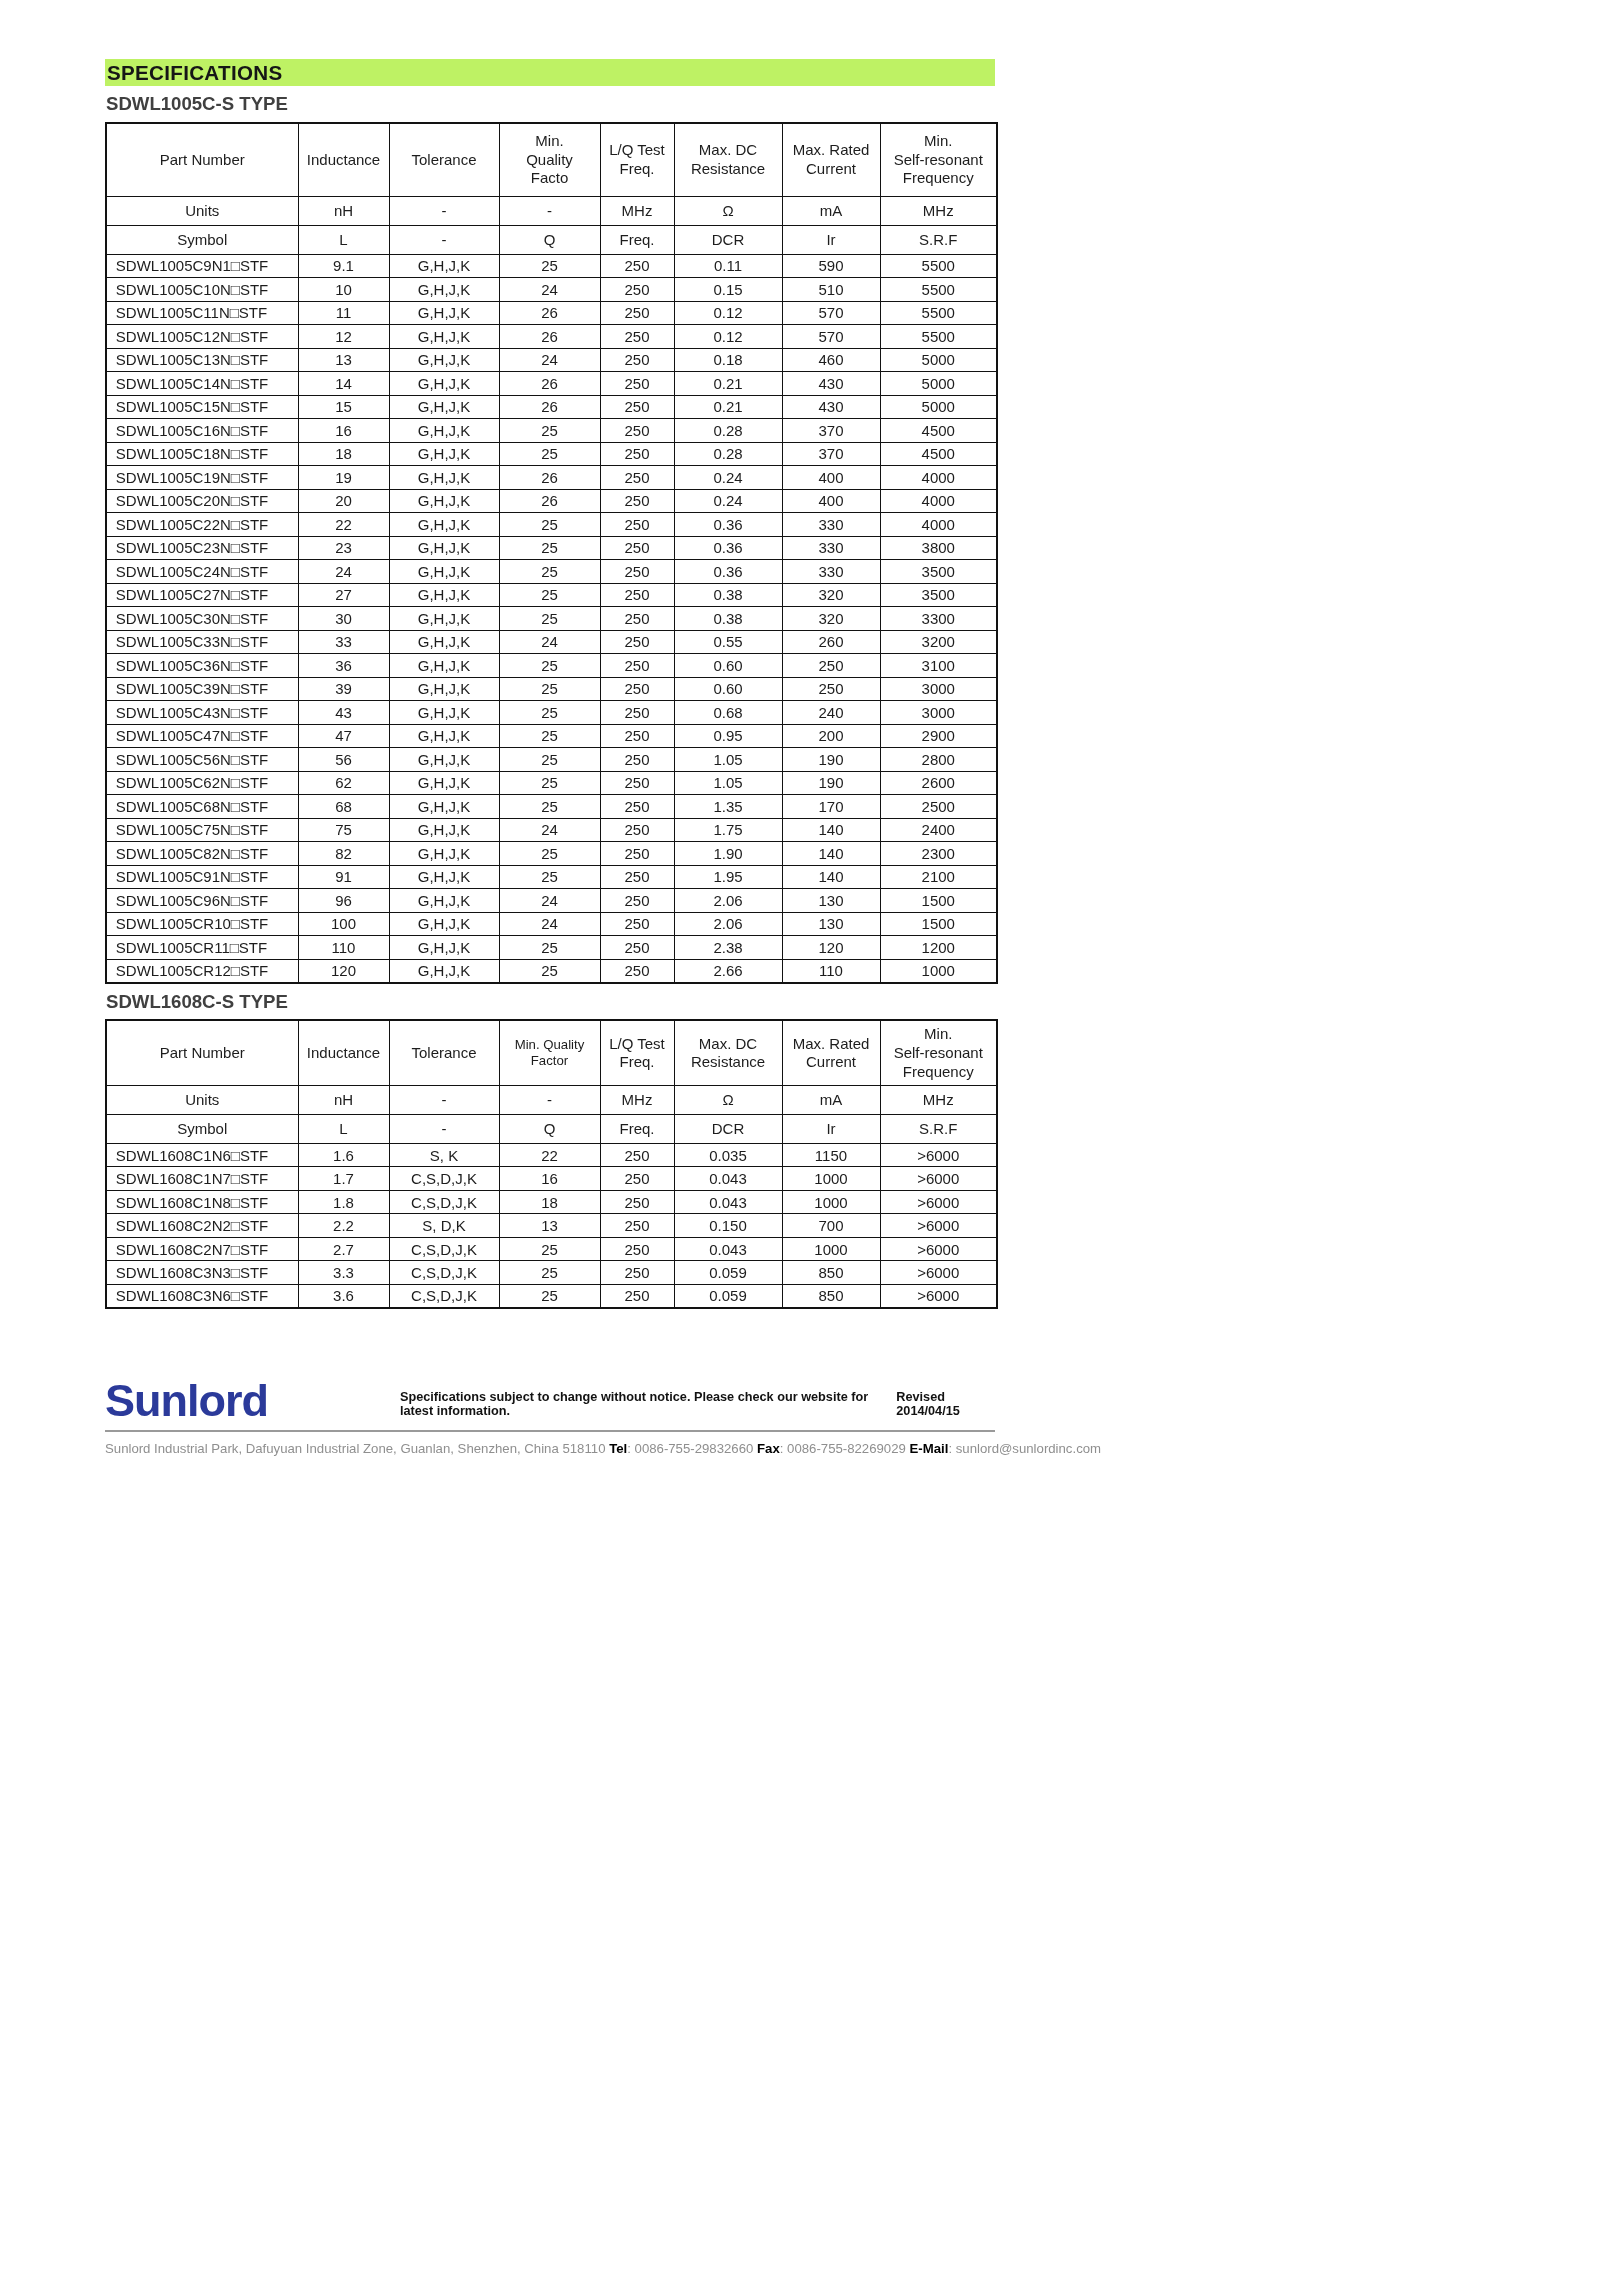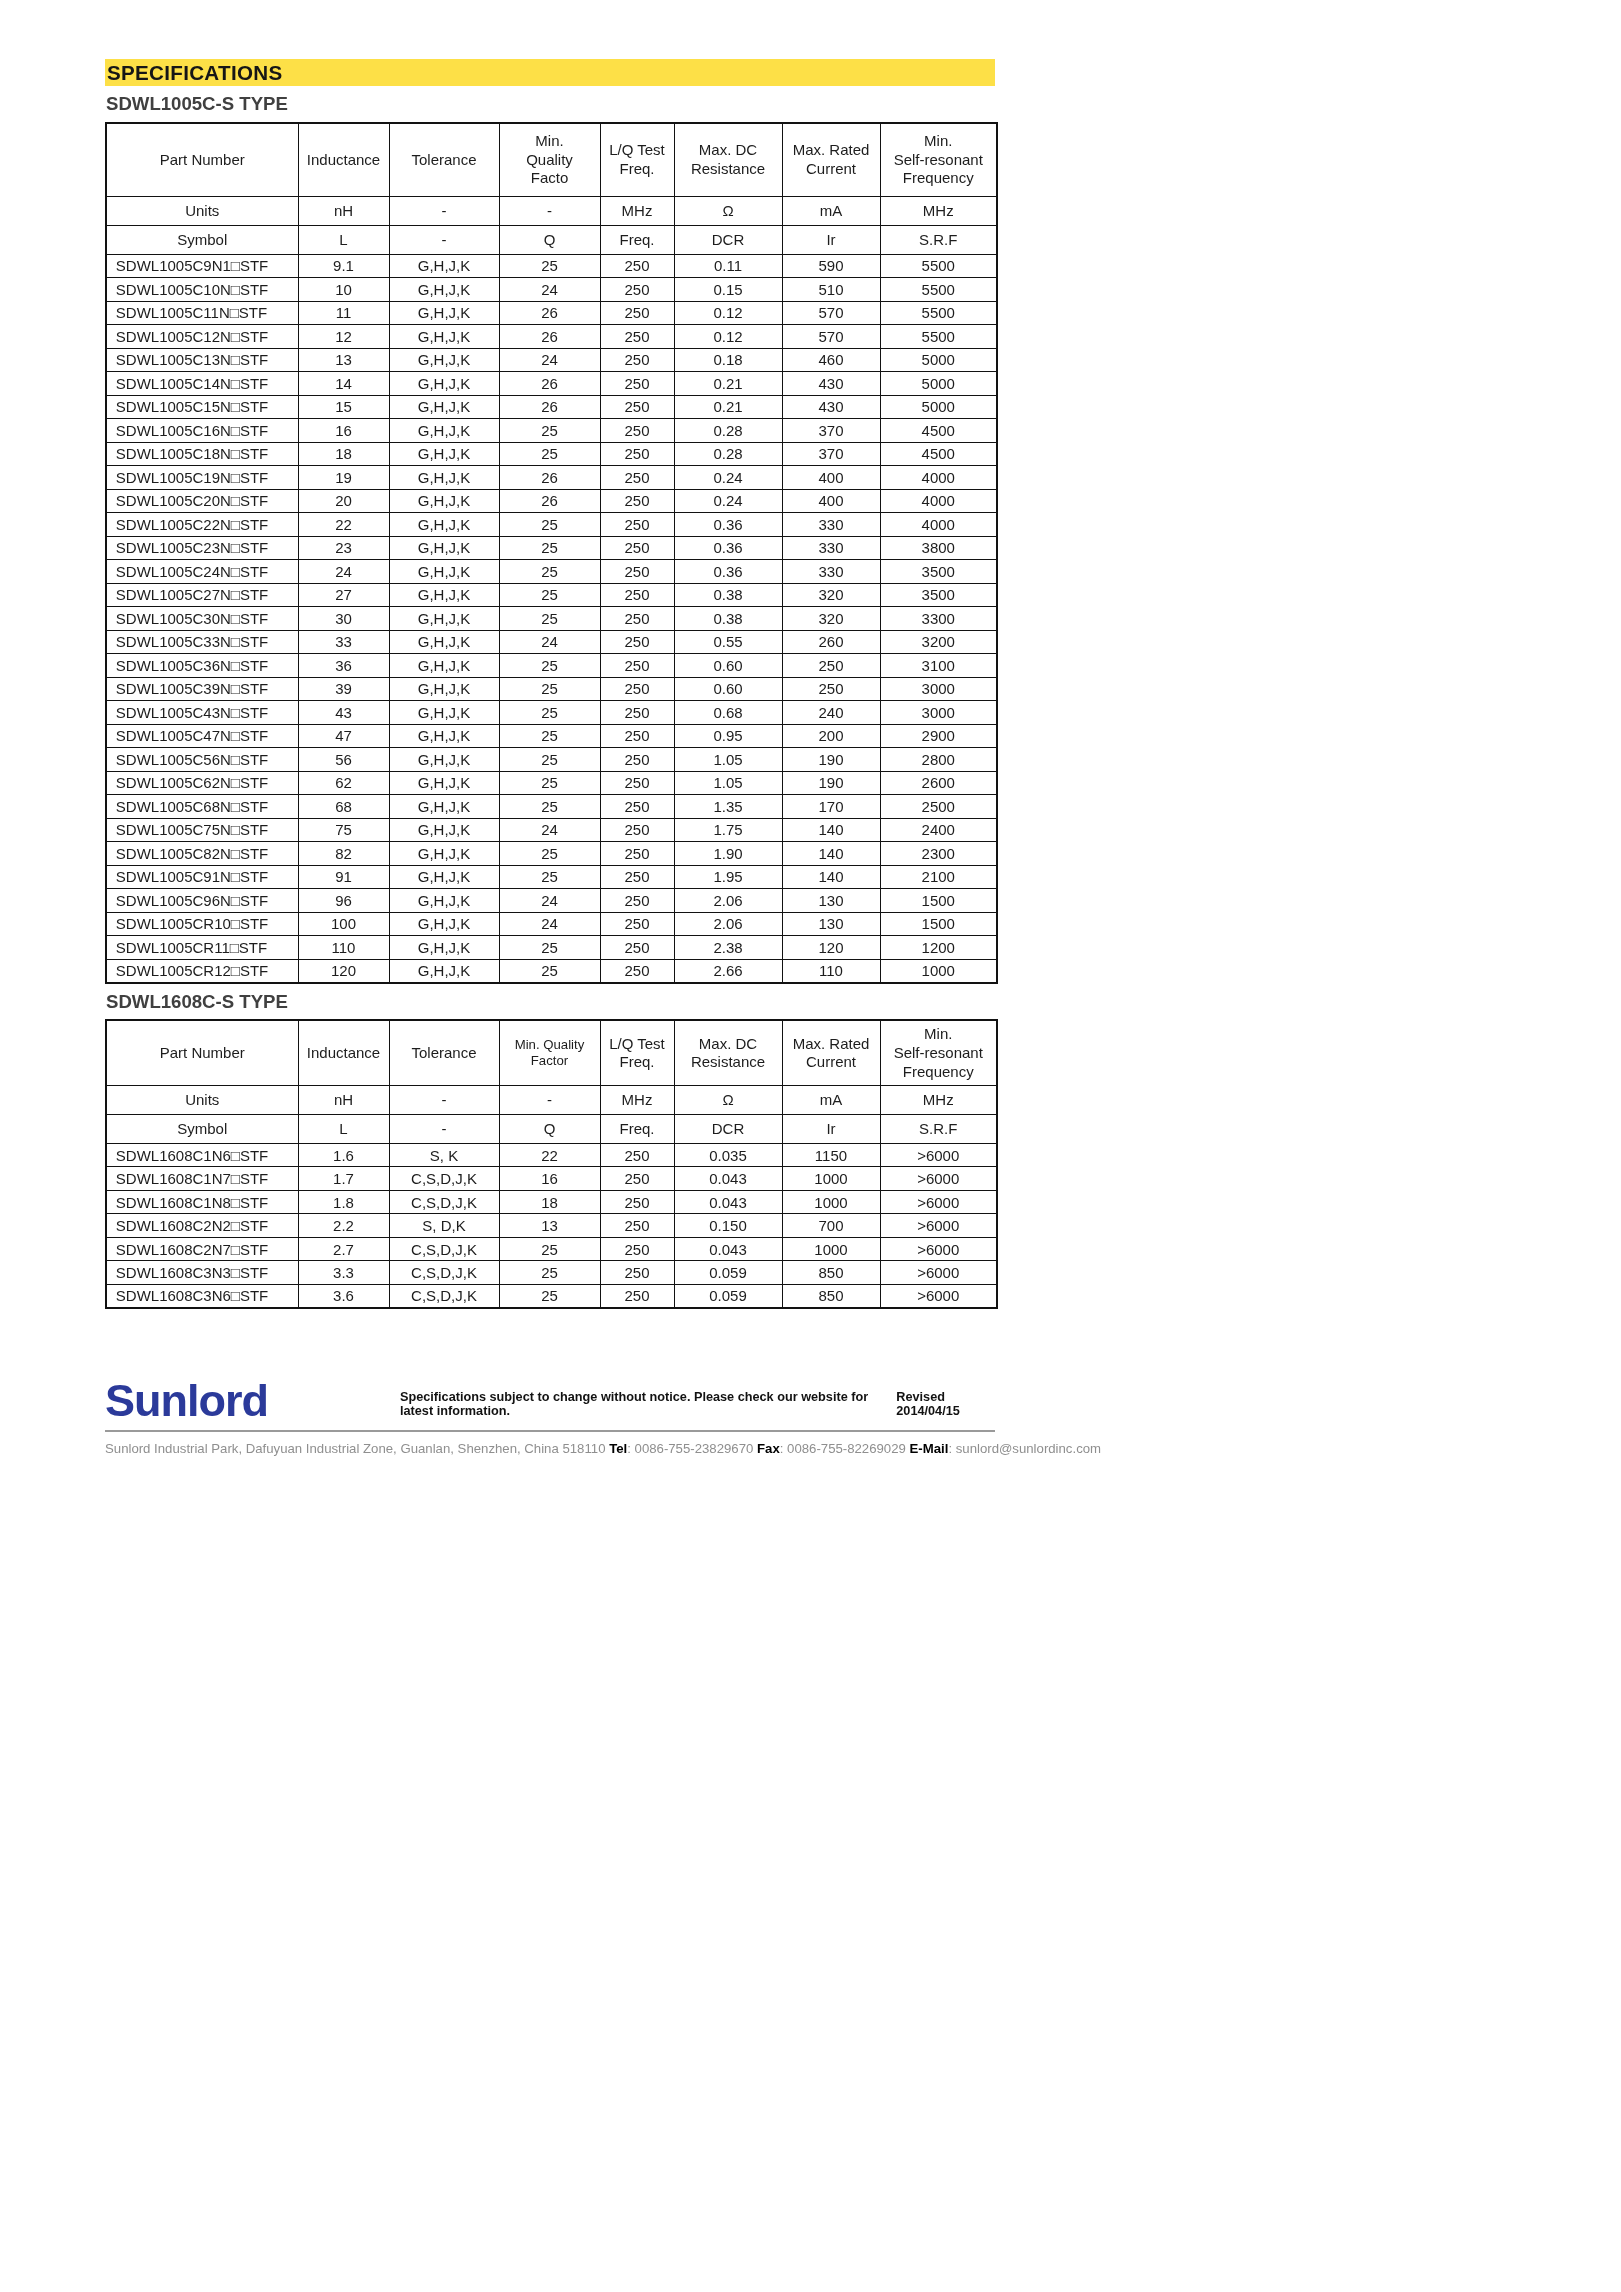--- a/index.html
+++ b/index.html
@@ -3,21 +3,21 @@
 <meta charset="utf-8">
 <style>
   * { box-sizing: border-box; }
   html,body { margin:0; padding:0; }
   body {
     width:1621px; height:2293px; background:#ffffff;
     font-family:"Liberation Sans", sans-serif; color:#1f1f1f;
   }
   .content { margin-left:105px; width:890px; padding-top:59px; }
 
-  .title-bar { background:#fde047; height:27.4px; display:flex; align-items:center; padding-left:2px; }
+  .title-bar { background:#bef264; height:27.4px; display:flex; align-items:center; padding-left:2px; }
   .page-title { font-size:20.6px; font-weight:bold; color:#161616; letter-spacing:0.3px; margin:0; }
 
   .section-title { font-size:18.6px; font-weight:600; color:#404040; margin:6.9px 0 6.9px 1px; }
 
   table { border-collapse:collapse; table-layout:fixed; width:890px; border:2px solid #121212; margin-bottom:3.9px; }
   th, td {
     border:1px solid #121212; text-align:center; vertical-align:middle;
     font-size:15px; color:#1d1d1d; padding:1px 2.9px; overflow:hidden;
   }
   thead th { font-weight:normal; white-space:pre-line; line-height:18.6px; }
@@ -543,17 +543,17 @@
 
   <div class="footer">
     <div class="footer-top">
       <div class="logo">Sunlord</div>
       <div class="notice-row">
         <span class="notice">Specifications subject to change without notice. Please check our website for latest information.</span>
         <span class="revised">Revised 2014/04/15</span>
       </div>
     </div>
     <hr class="footer-rule">
-    <div class="address"><span>Sunlord Industrial Park, Dafuyuan Industrial Zone, Guanlan, Shenzhen, China 518110 </span><b>Tel</b><span>: 0086-755-23829670 </span><b>Fax</b><span>: 0086-755-82269029 </span><b>E-Mail</b><span>: sunlord@sunlordinc.com</span></div>
+    <div class="address"><span>Sunlord Industrial Park, Dafuyuan Industrial Zone, Guanlan, Shenzhen, China 518110 </span><b>Tel</b><span>: 0086-755-29832660 </span><b>Fax</b><span>: 0086-755-82269029 </span><b>E-Mail</b><span>: sunlord@sunlordinc.com</span></div>
   </div>
 
 </div>
 
 
 </body></html>

